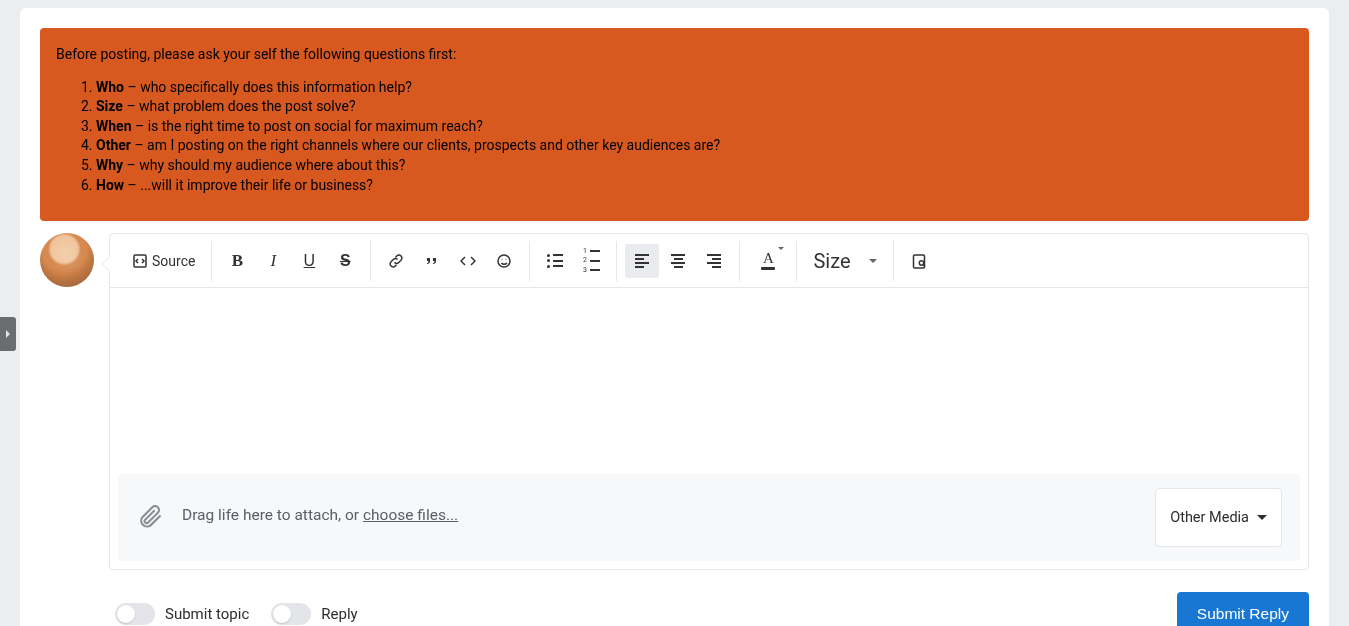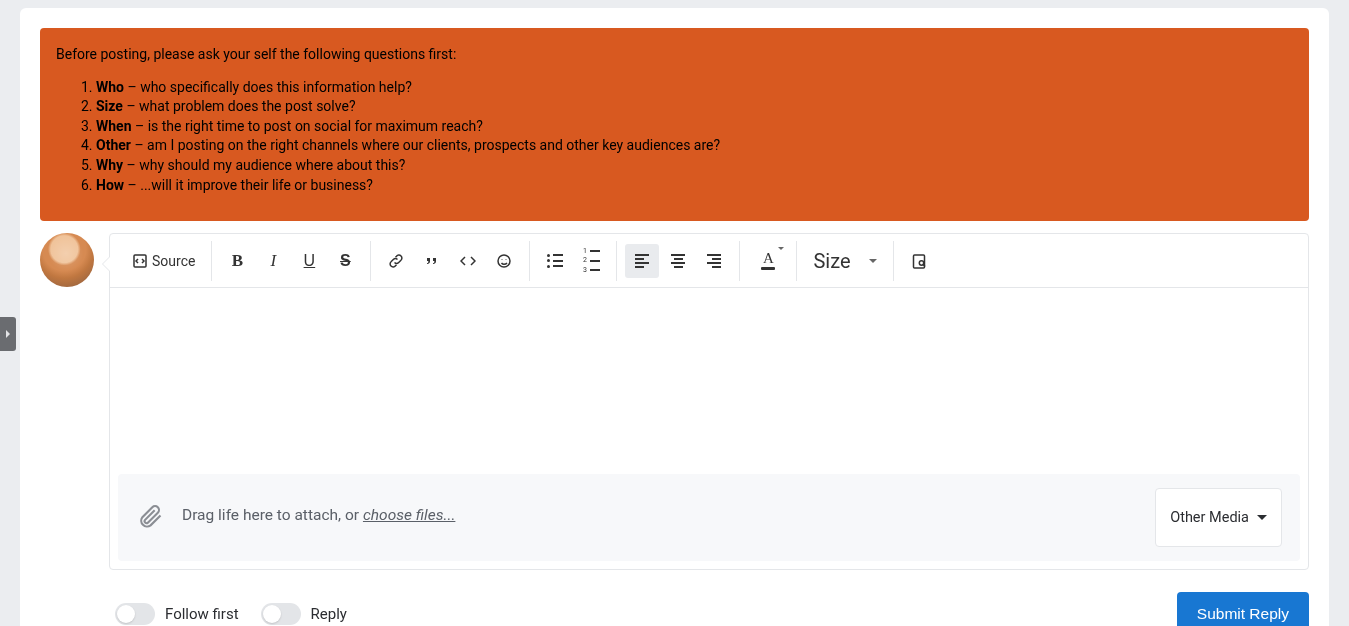--- a/index.html
+++ b/index.html
@@ -144,21 +144,21 @@
     background: #f7f8fa;
     border-radius: 4px;
     padding: 14px 18px;
     display:flex;
     align-items:center;
     gap: 18px;
   }
   .clip-icon svg { width: 28px; height: 28px; stroke:#8b8e94; fill:none; stroke-width:1.8;}
   .attach-text { flex:1; color:#5b6068; font-size:15.5px; }
   .attach-text .line1 { margin-bottom:6px; }
-  .attach-text .choose { text-decoration: underline; cursor:pointer;font-style:italic; }
+  .attach-text .choose { text-decoration: underline; cursor:pointer; }
   .attach-text .line2 { font-size:14.5px; }
   .attach-text .line2 strong { font-weight:600; }
   .other-media {
     background:#fff; border:1px solid #e4e6e9; border-radius:4px;
     padding: 20px 14px; font-size:14.5px; color:#2b2d31;
     display:flex; align-items:center; gap:8px; cursor:pointer;
   }
   .other-media .caret {
     width:0;height:0;border:5px solid transparent; border-top-color:#2b2d31; margin-top:5px;
   }
@@ -404,21 +404,21 @@
             <span class="caret"></span>
           </div>
         </div>
 
       </div>
     </div>
 
     <div class="footer-row">
       <div class="toggle-wrap">
         <div class="toggle"></div>
-        <span>Follow first</span>
+        <span>Submit topic</span>
       </div>
       <div class="toggle-wrap">
         <div class="toggle"></div>
         <span>Reply</span>
       </div>
       <div class="spacer"></div>
       <button class="submit-btn">Submit Reply</button>
     </div>
 
   </div>

